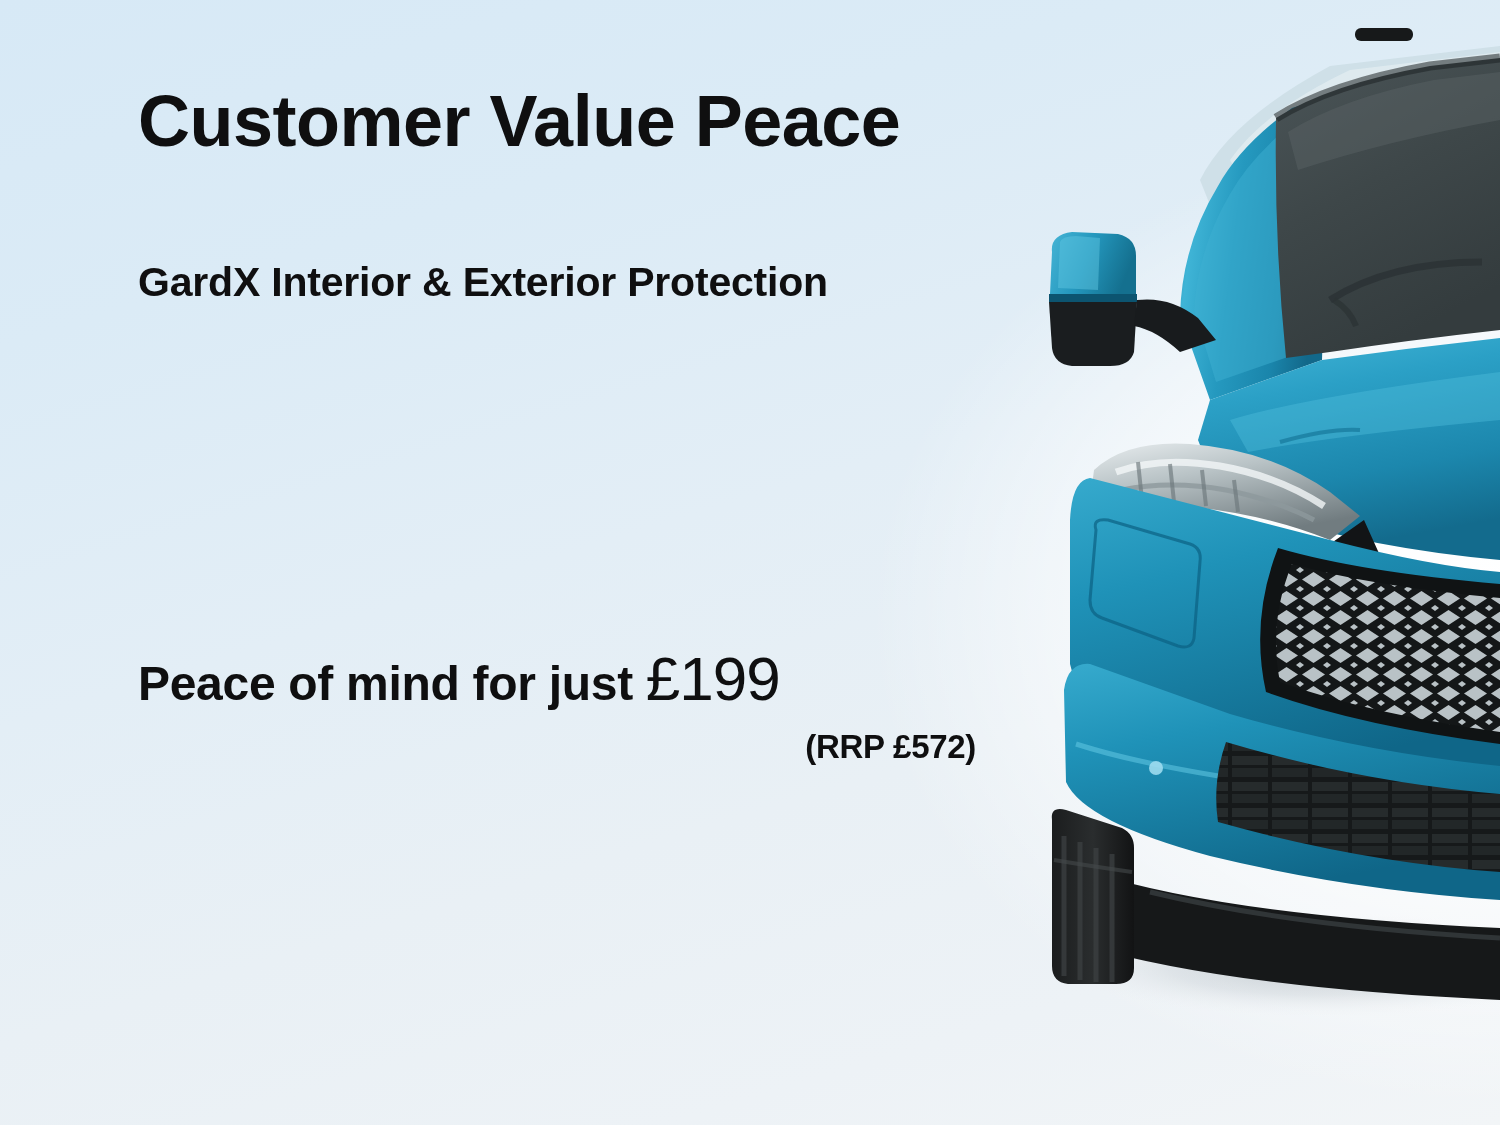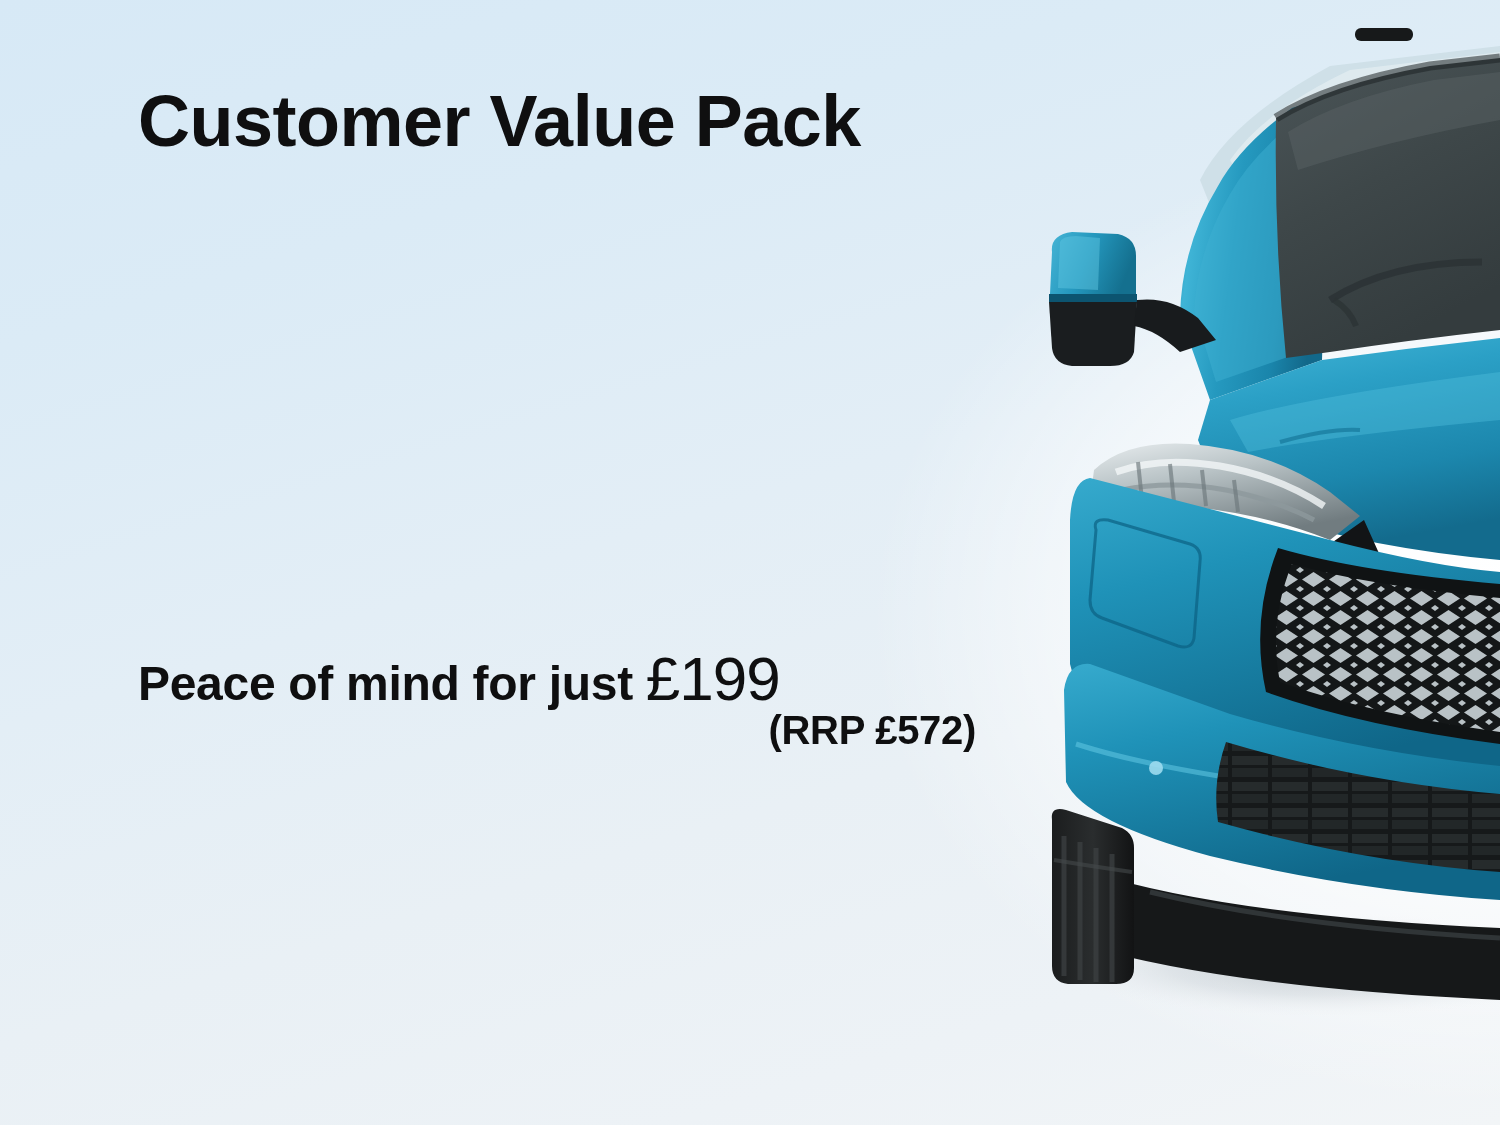--- a/index.html
+++ b/index.html
@@ -32,40 +32,41 @@
     margin-bottom:31px; white-space:nowrap; letter-spacing:-0.2px;
   }
 
   .price-block { position:absolute; left:0; top:648px; width:880px; }
   .price-line {
     font-size:48px; font-weight:700; line-height:1;
     white-space:nowrap; letter-spacing:-0.3px;
   }
   .price-line .amount { font-size:62px; font-weight:400; letter-spacing:-1px; }
   .rrp {
-    margin-top:0; text-align:right; padding-right:42px;
-    font-size:40px; font-weight:700; line-height:1; letter-spacing:-0.3px;
+    margin-top:20px; text-align:right; padding-right:42px;
+    font-size:33px; font-weight:700; line-height:1; letter-spacing:-0.3px;
   }
 
   
   #vehicle-photo {
     position:absolute; right:0; top:0; width:470px; height:1125px;
   }
   #vehicle-photo svg { display:block; width:100%; height:100%; }
 </style>
 </head>
 <body>
 
 <div id="promo-banner">
 
   <div class="copy">
 
-    <div class="headline">Customer Value Pack</div>
+    <div class="headline">Customer Value Peace</div>
 
     <div class="feature-list">
+      <div class="feature-item">GardX Interior &amp; Exterior Protection</div>
     </div>
 
     <div class="price-block">
       <div class="price-line"><span>Peace of mind for just </span><span class="amount">£199</span></div>
       <div class="rrp">(RRP £572)</div>
     </div>
 
   </div>
 
   <div id="vehicle-photo">

